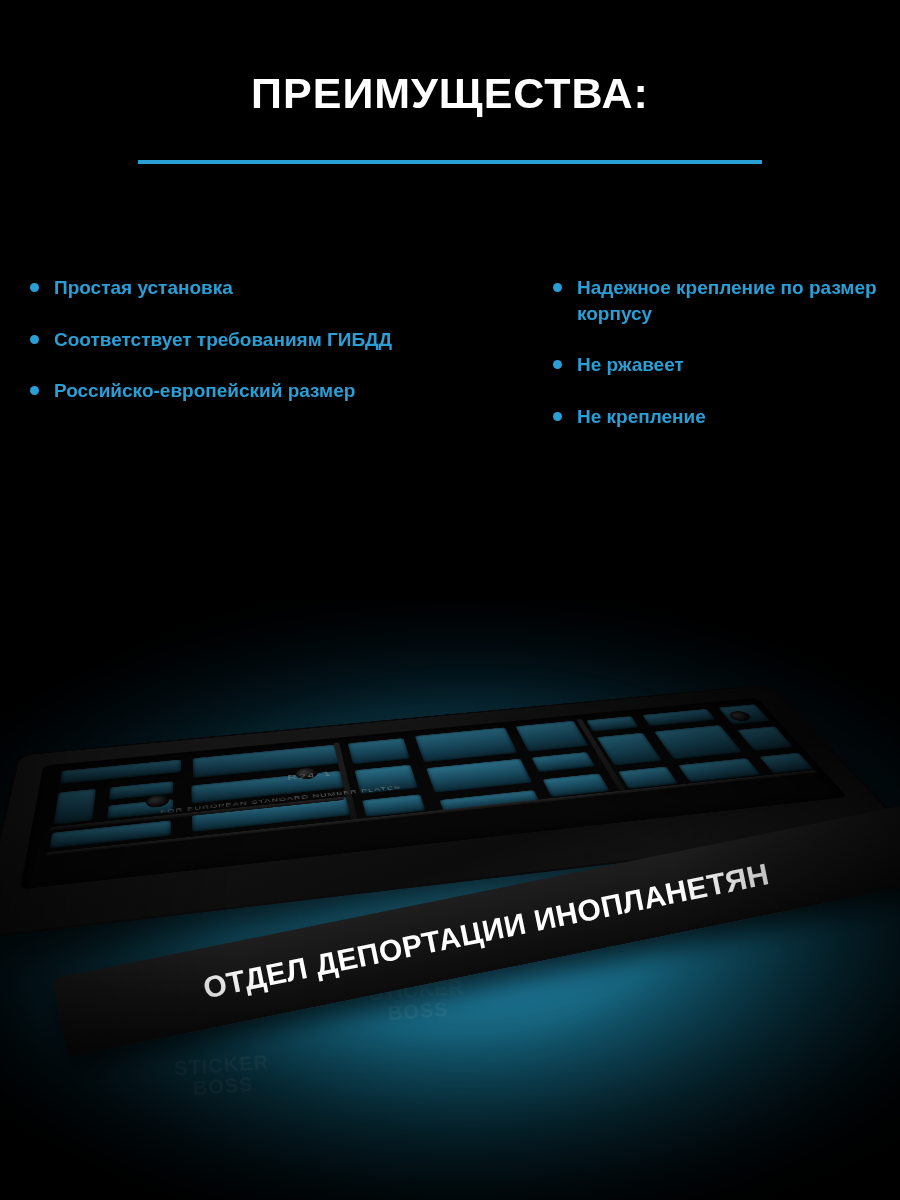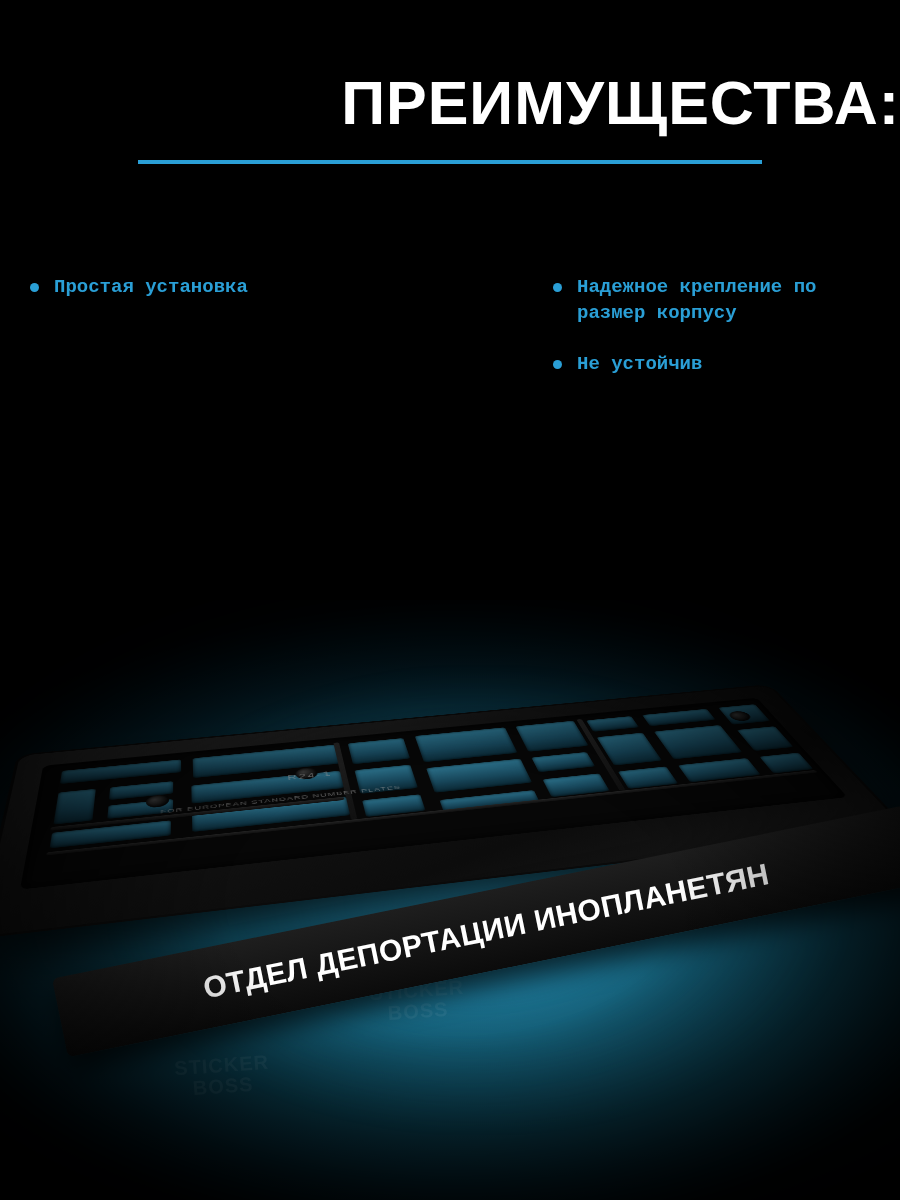--- a/index.html
+++ b/index.html
@@ -26,44 +26,43 @@
     height: 600px;
     background: #000000;
     z-index: 3;
   }
 
   .title {
     position: absolute;
     top: 70px;
     left: 0;
     width: 900px;
-    text-align: right;
+    text-align: center;
     color: #ffffff;
-    font-size: 61px;
+    font-size: 43px;
     font-weight: bold;
     letter-spacing: 1px;
     line-height: 1.1;
   }
 
   .title-rule {
     position: absolute;
     top: 160px;
     left: 138px;
     width: 624px;
     height: 4px;
     background: #2a9fd6;
   }
 
   .bullets {
     position: absolute;
     top: 275px;
     left: 0;
     width: 900px;
     height: 280px;
-    font-family: Liberation Mono, monospace;
   }
   .col {
     position: absolute;
     top: 0;
   }
   .col-left { left: 22px; width: 500px; }
   .col-right { left: 545px; width: 340px; }
 
   .bullet {
     position: relative;
@@ -215,25 +214,28 @@
 
   <div class="top-section">
 
     <div class="title">ПРЕИМУЩЕСТВА:</div>
     <div class="title-rule"></div>
 
     <div class="bullets">
 
       <div class="col col-left">
         <div class="bullet">Простая установка</div>
+        <div class="bullet">Соответствует требованиям ГИБДД</div>
+        <div class="bullet">Российско-европейский размер</div>
       </div>
 
       <div class="col col-right">
         <div class="bullet">Надежное крепление по размер корпусу</div>
-        <div class="bullet">Не устойчив</div>
+        <div class="bullet">Не ржавеет</div>
+        <div class="bullet">Не крепление</div>
       </div>
 
     </div>
   </div>
 
   <div class="photo">
     <div class="photo-glow"></div>
 
     <div class="wm" style="left:370px; top:380px;">STICKER
 BOSS</div>

